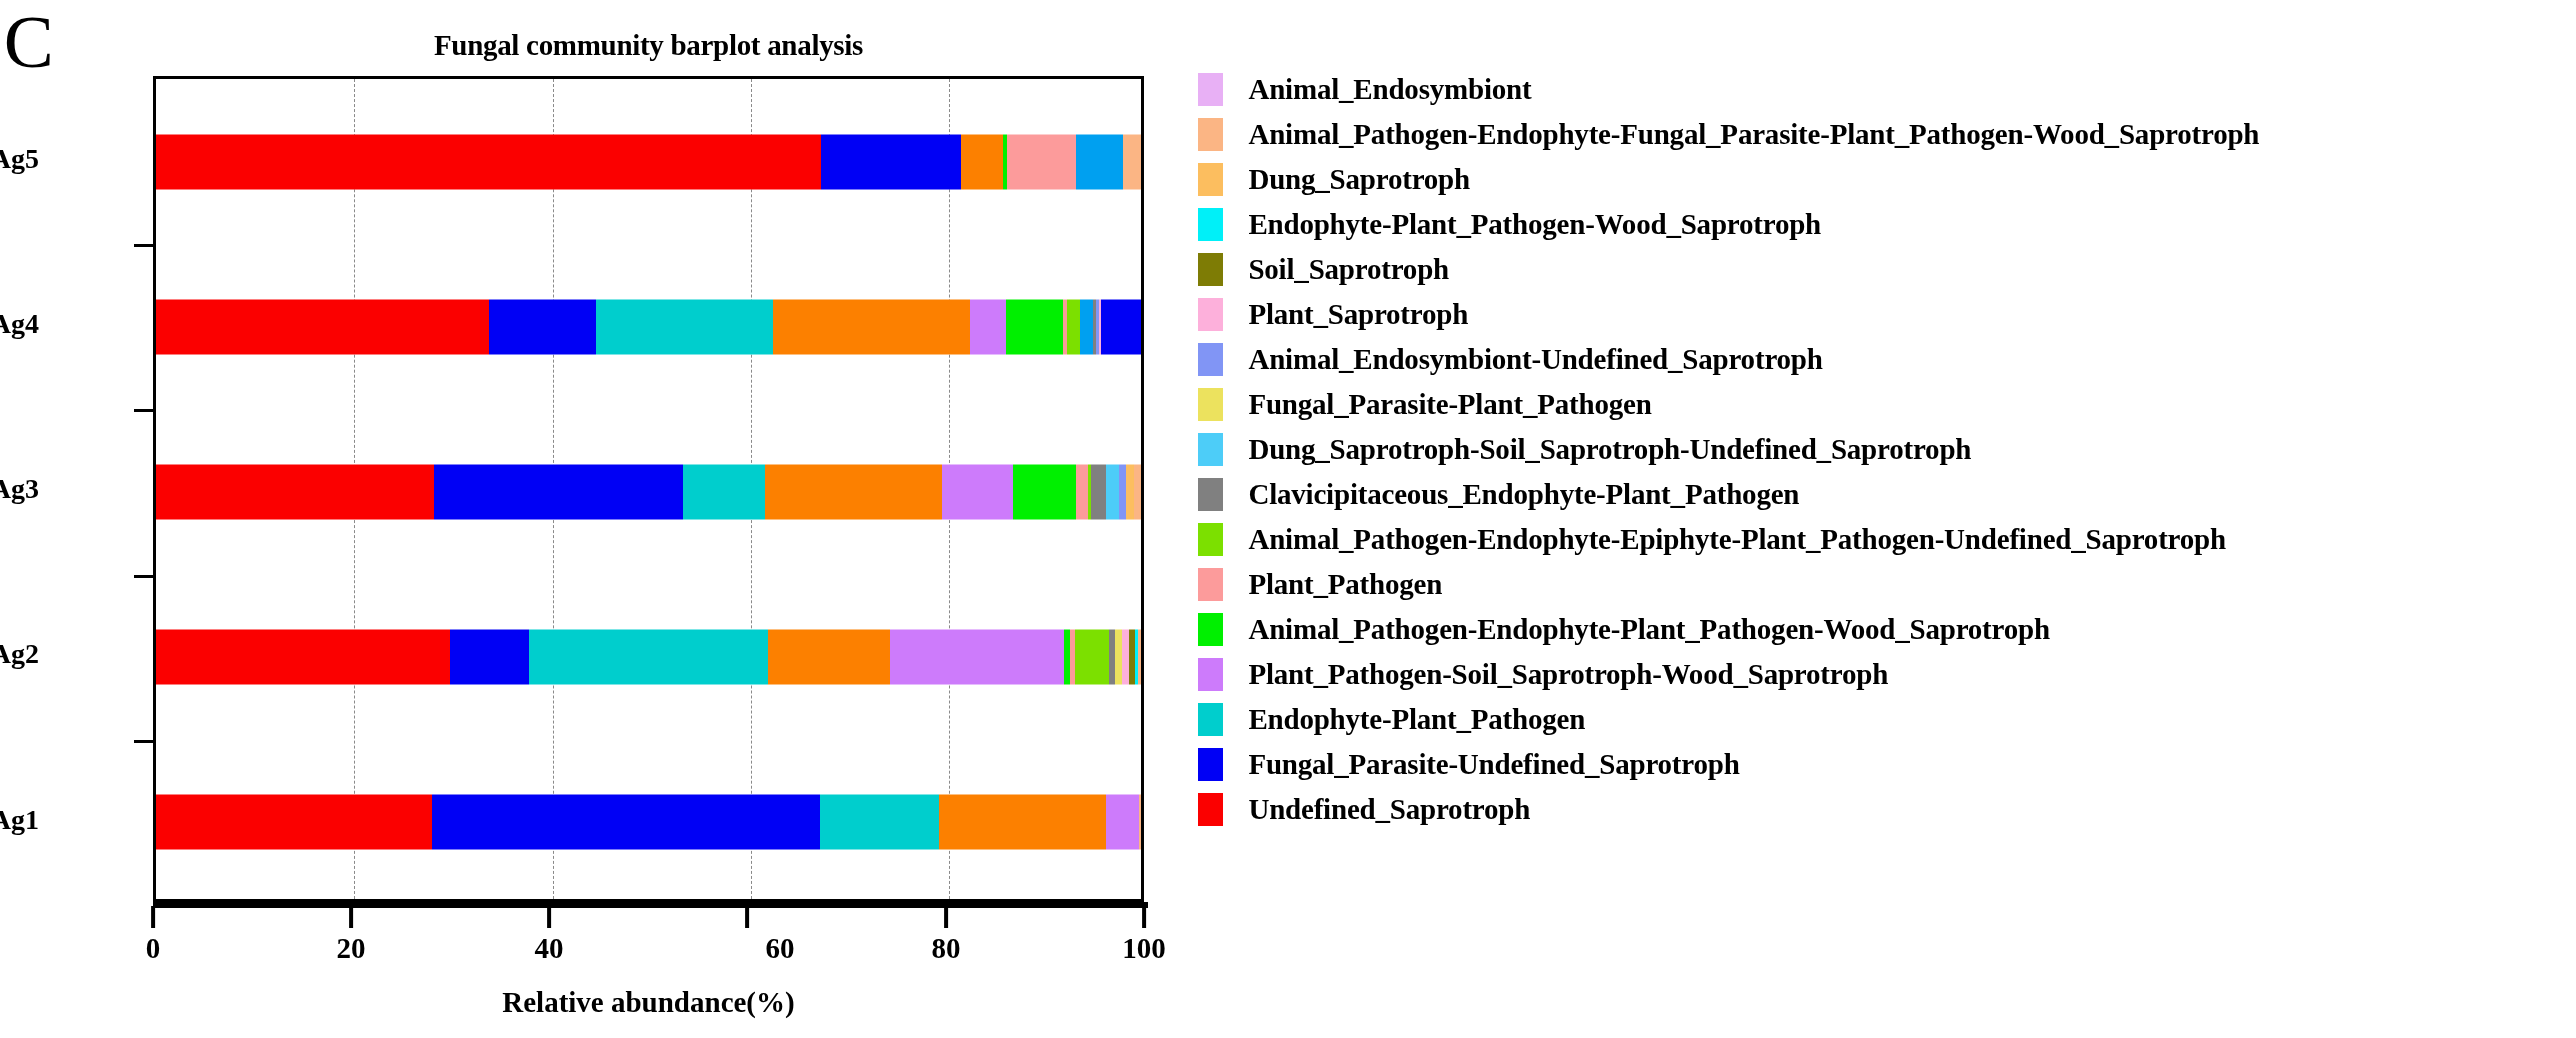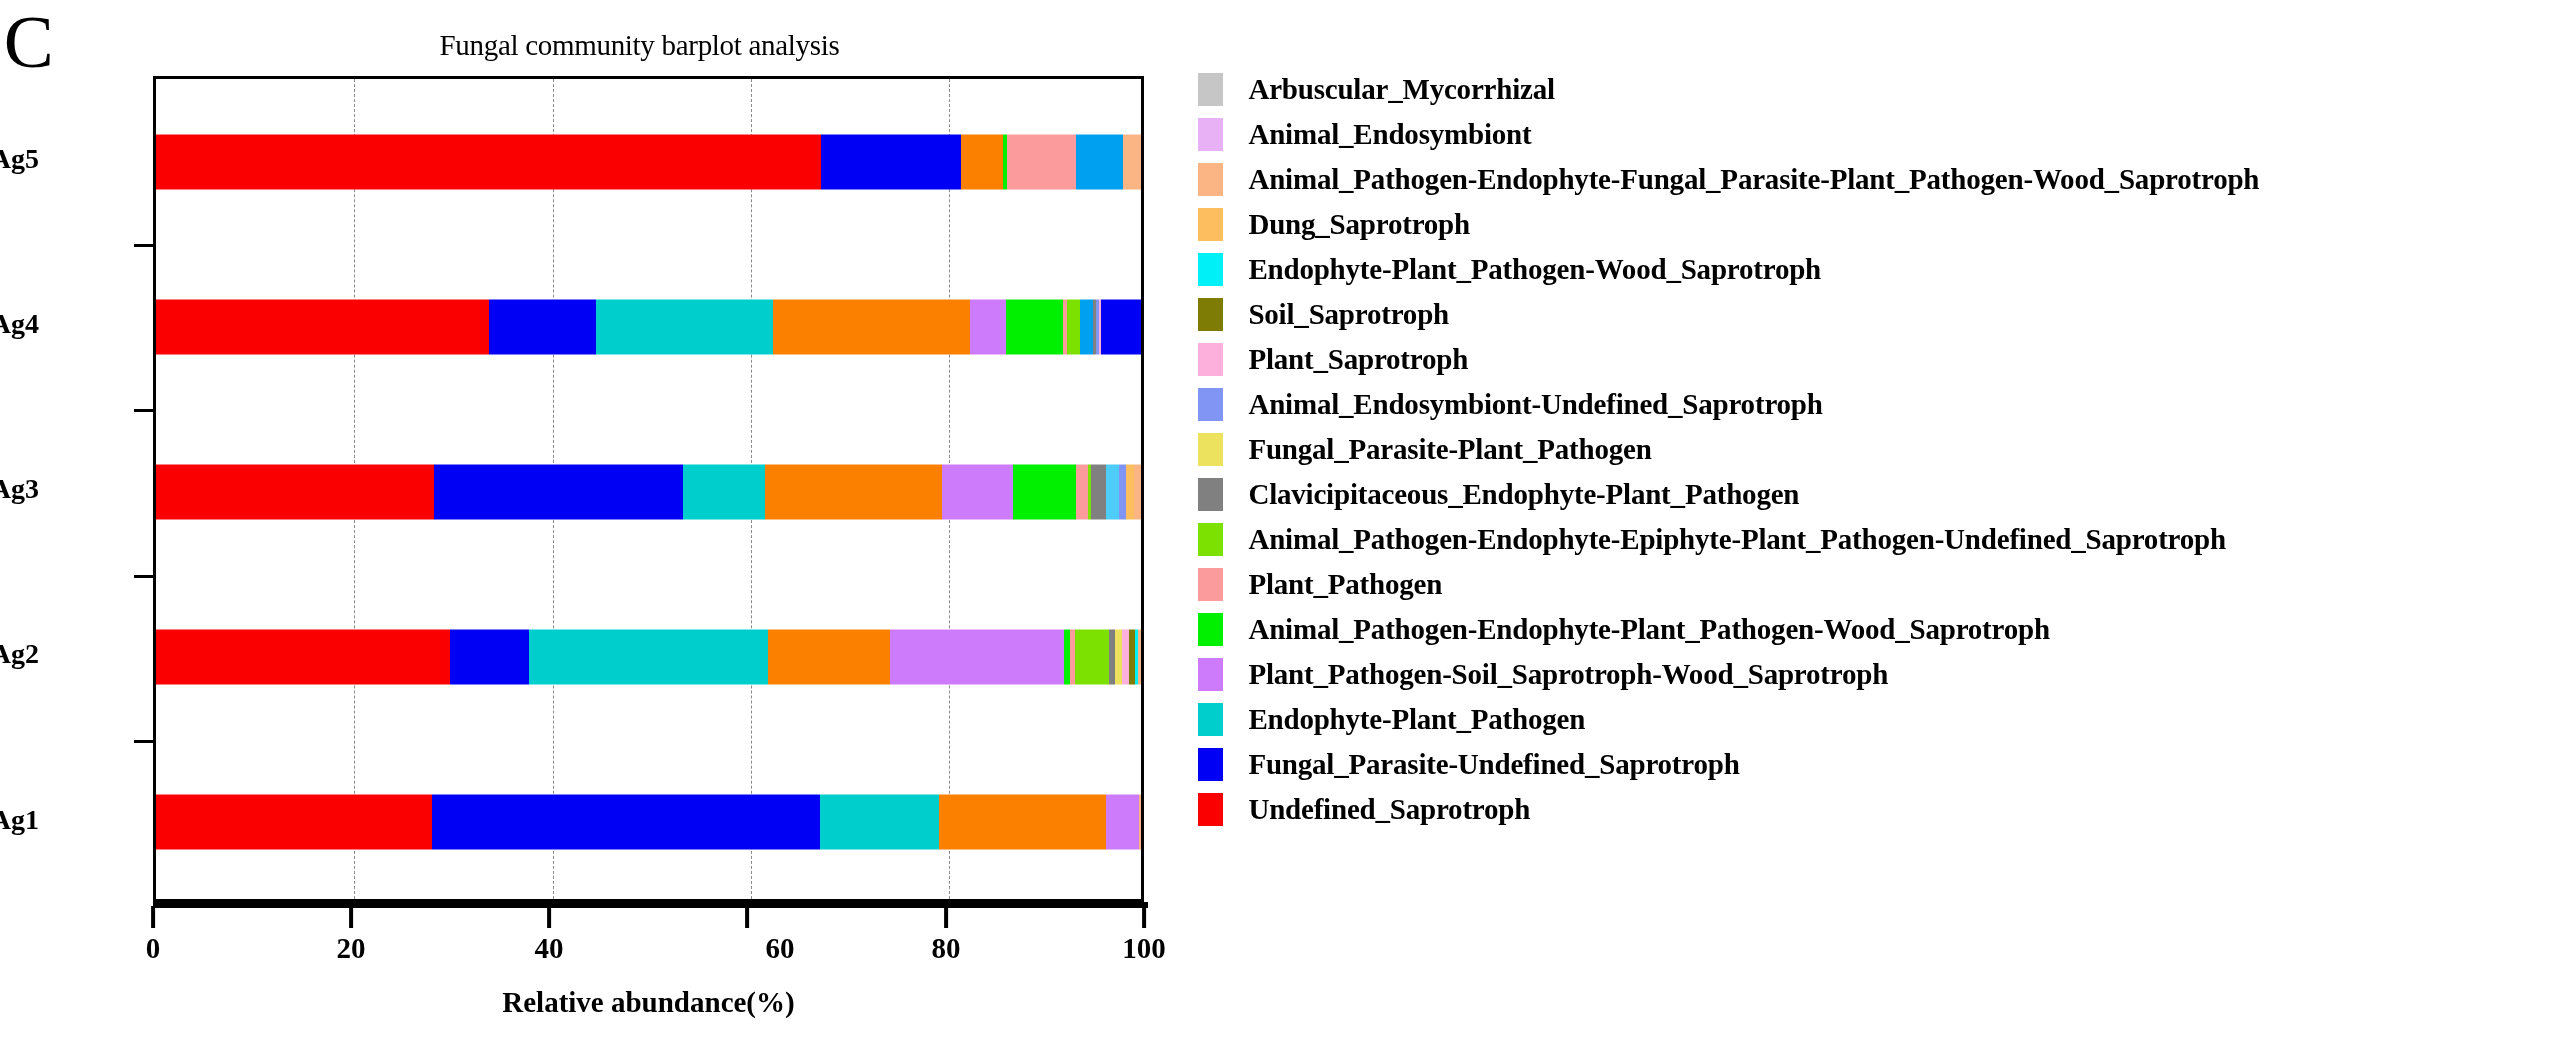--- a/index.html
+++ b/index.html
@@ -28,26 +28,26 @@
   
   #chart-region {
     position: absolute;
     left: 0; top: 0;
     width: 1195px;
     height: 1039px;
   }
 
   #chart-title {
     position: absolute;
-    left: 144px;
+    left: 153px;
     top: 29px;
     width: 991px;
     text-align: center;
     font-size: 29px;
-    font-weight: normal;
+    font-weight: bold;
     color: #000;
     letter-spacing: -0.3px;
   }
 
   
   #plot-frame {
     position: absolute;
     left: 153px;
     top: 76px;
     width: 991px;
@@ -270,24 +270,20 @@
       <div class="xtick" style="left: 946px;"></div>
       <div class="xticklabel" style="left: 946px;">80</div>
       <div class="xtick" style="left: 1144px;"></div>
       <div class="xticklabel" style="left: 1144px;">100</div>
     </div>
   <div id="xaxis-title">Relative abundance(%)</div>
 </div>
 
 <div id="legend">
     <div class="legend-item">
-      <div class="legend-swatch" style="background: rgb(198, 198, 198);"></div>
-      <div class="legend-label">Arbuscular_Mycorrhizal</div>
-    </div>
-    <div class="legend-item">
       <div class="legend-swatch" style="background: rgb(232, 176, 245);"></div>
       <div class="legend-label">Animal_Endosymbiont</div>
     </div>
     <div class="legend-item">
       <div class="legend-swatch" style="background: rgb(251, 181, 132);"></div>
       <div class="legend-label">Animal_Pathogen-Endophyte-Fungal_Parasite-Plant_Pathogen-Wood_Saprotroph</div>
     </div>
     <div class="legend-item">
       <div class="legend-swatch" style="background: rgb(252, 190, 95);"></div>
       <div class="legend-label">Dung_Saprotroph</div>
@@ -306,20 +302,24 @@
     </div>
     <div class="legend-item">
       <div class="legend-swatch" style="background: rgb(129, 149, 245);"></div>
       <div class="legend-label">Animal_Endosymbiont-Undefined_Saprotroph</div>
     </div>
     <div class="legend-item">
       <div class="legend-swatch" style="background: rgb(236, 226, 94);"></div>
       <div class="legend-label">Fungal_Parasite-Plant_Pathogen</div>
     </div>
     <div class="legend-item">
+      <div class="legend-swatch" style="background: rgb(77, 205, 248);"></div>
+      <div class="legend-label">Dung_Saprotroph-Soil_Saprotroph-Undefined_Saprotroph</div>
+    </div>
+    <div class="legend-item">
       <div class="legend-swatch" style="background: rgb(128, 128, 128);"></div>
       <div class="legend-label">Clavicipitaceous_Endophyte-Plant_Pathogen</div>
     </div>
     <div class="legend-item">
       <div class="legend-swatch" style="background: rgb(124, 224, 0);"></div>
       <div class="legend-label">Animal_Pathogen-Endophyte-Epiphyte-Plant_Pathogen-Undefined_Saprotroph</div>
     </div>
     <div class="legend-item">
       <div class="legend-swatch" style="background: rgb(252, 155, 155);"></div>
       <div class="legend-label">Plant_Pathogen</div>

